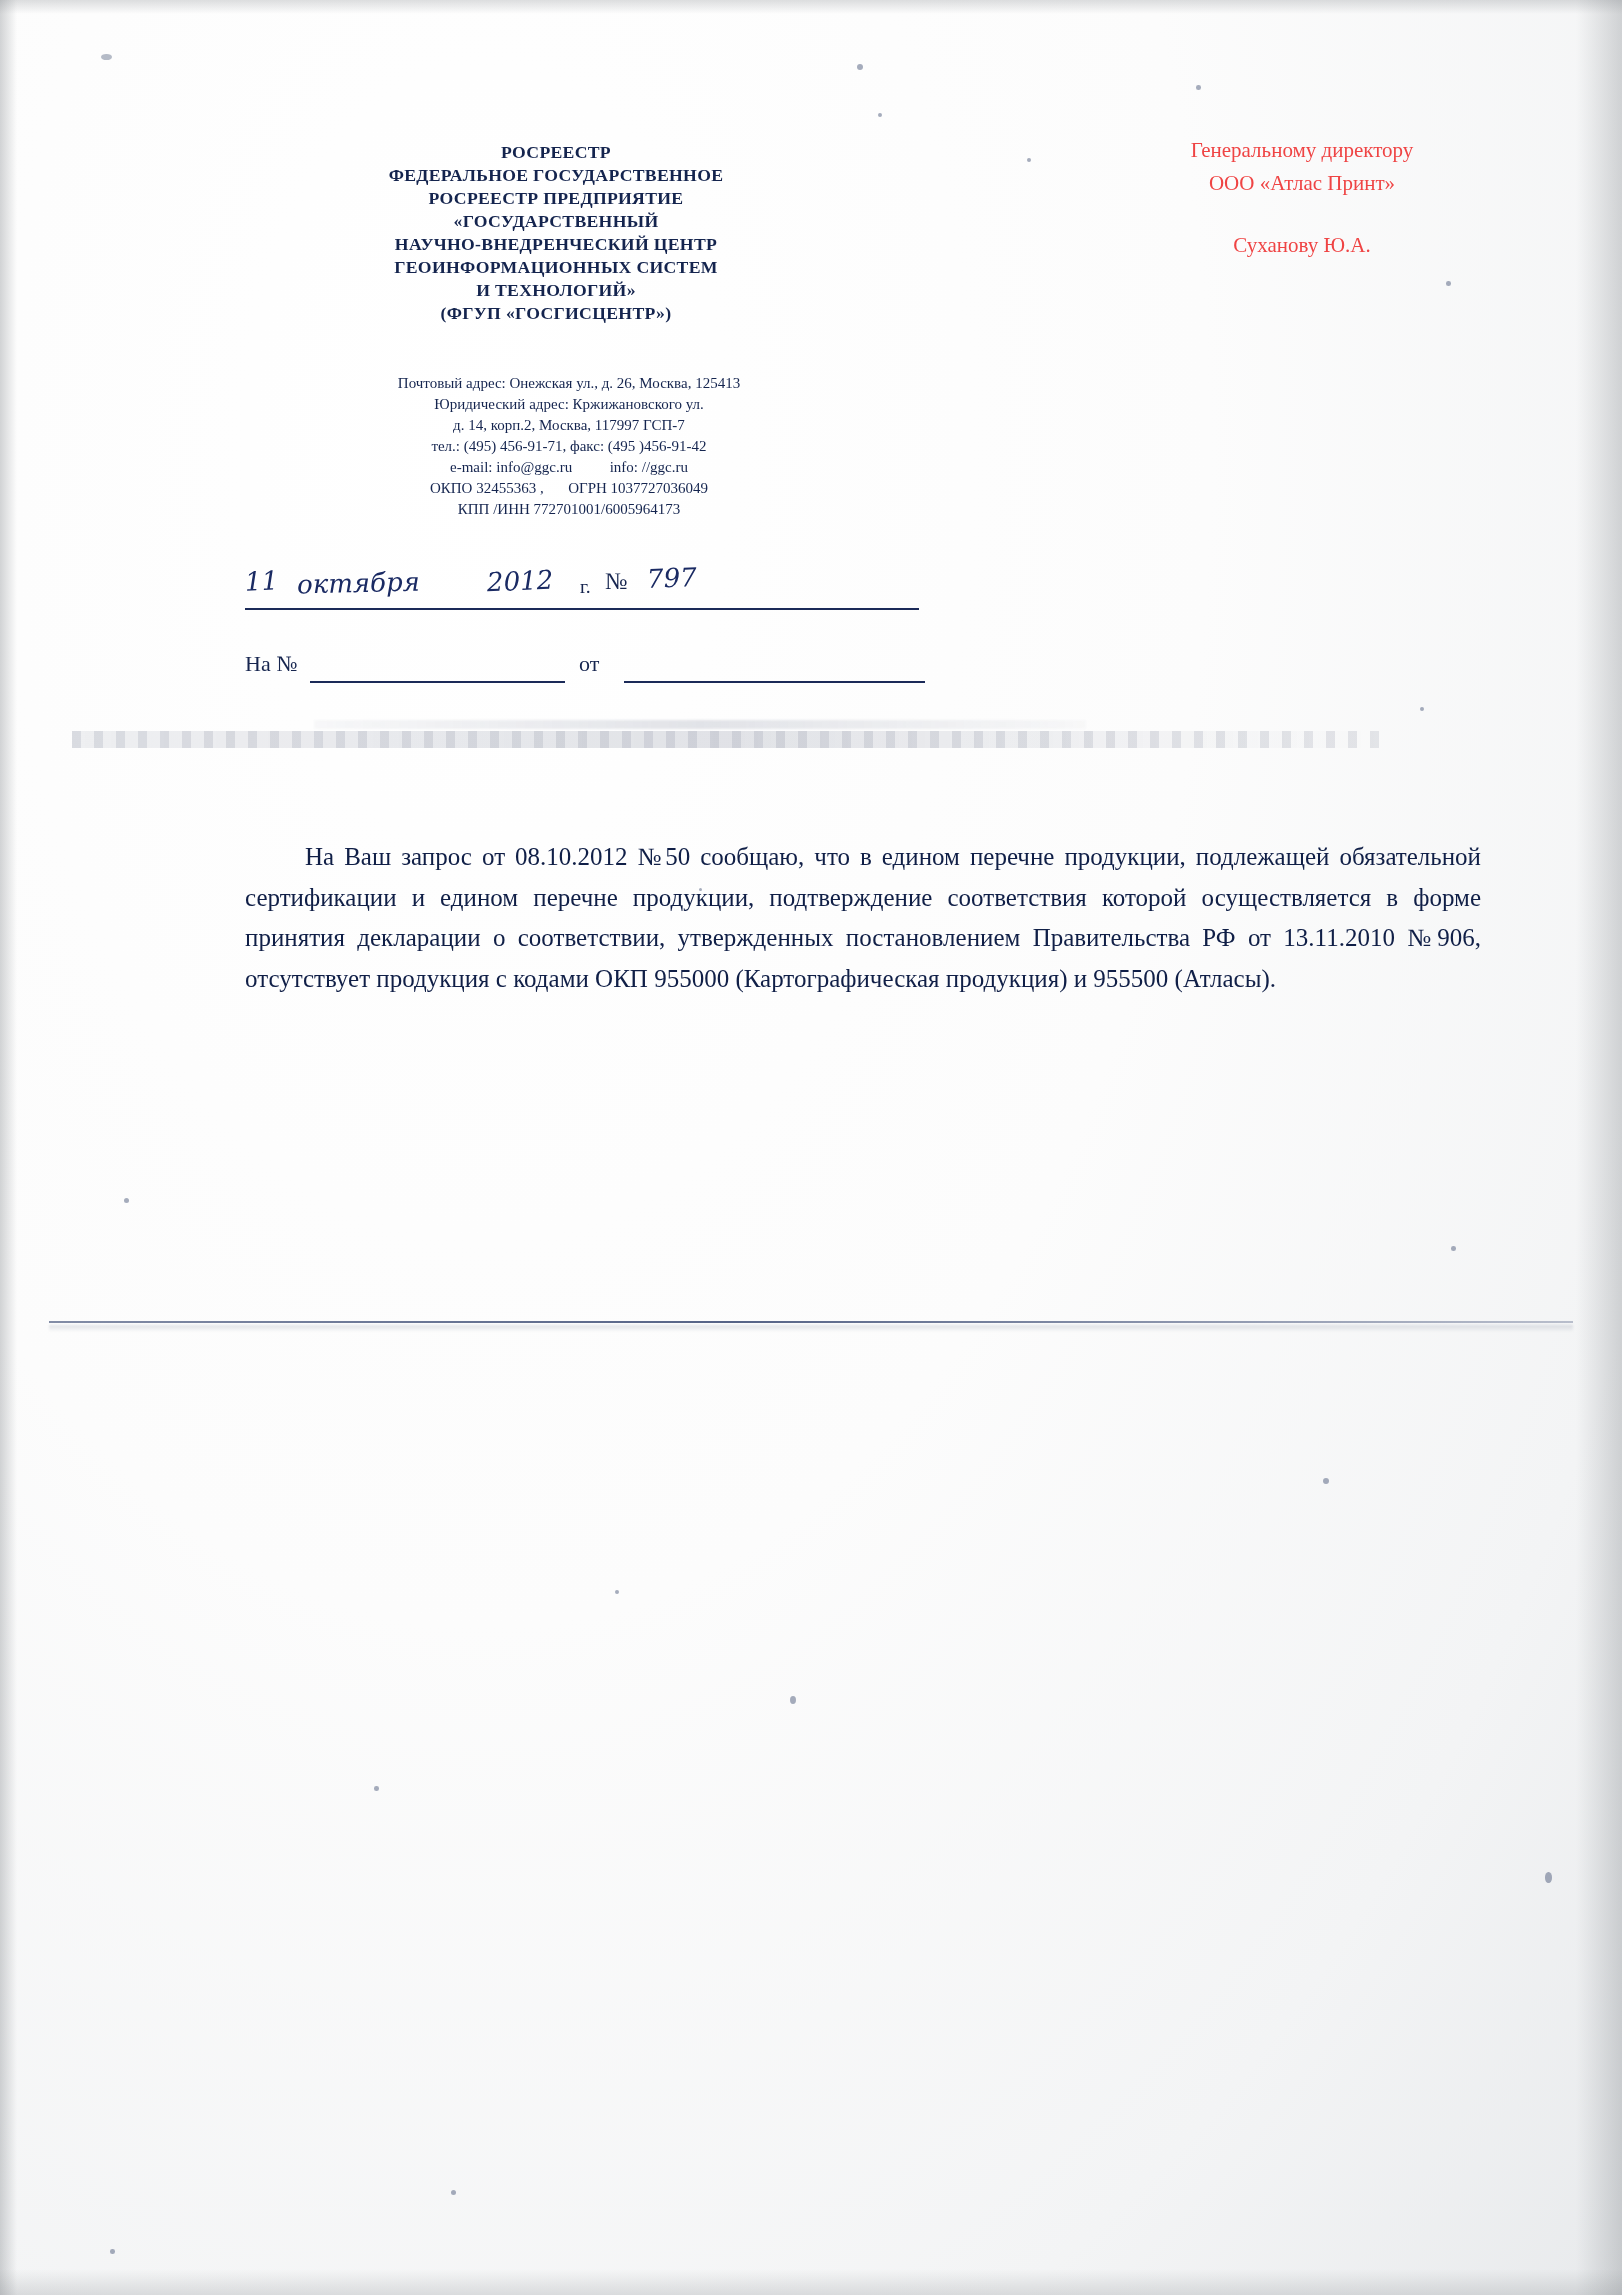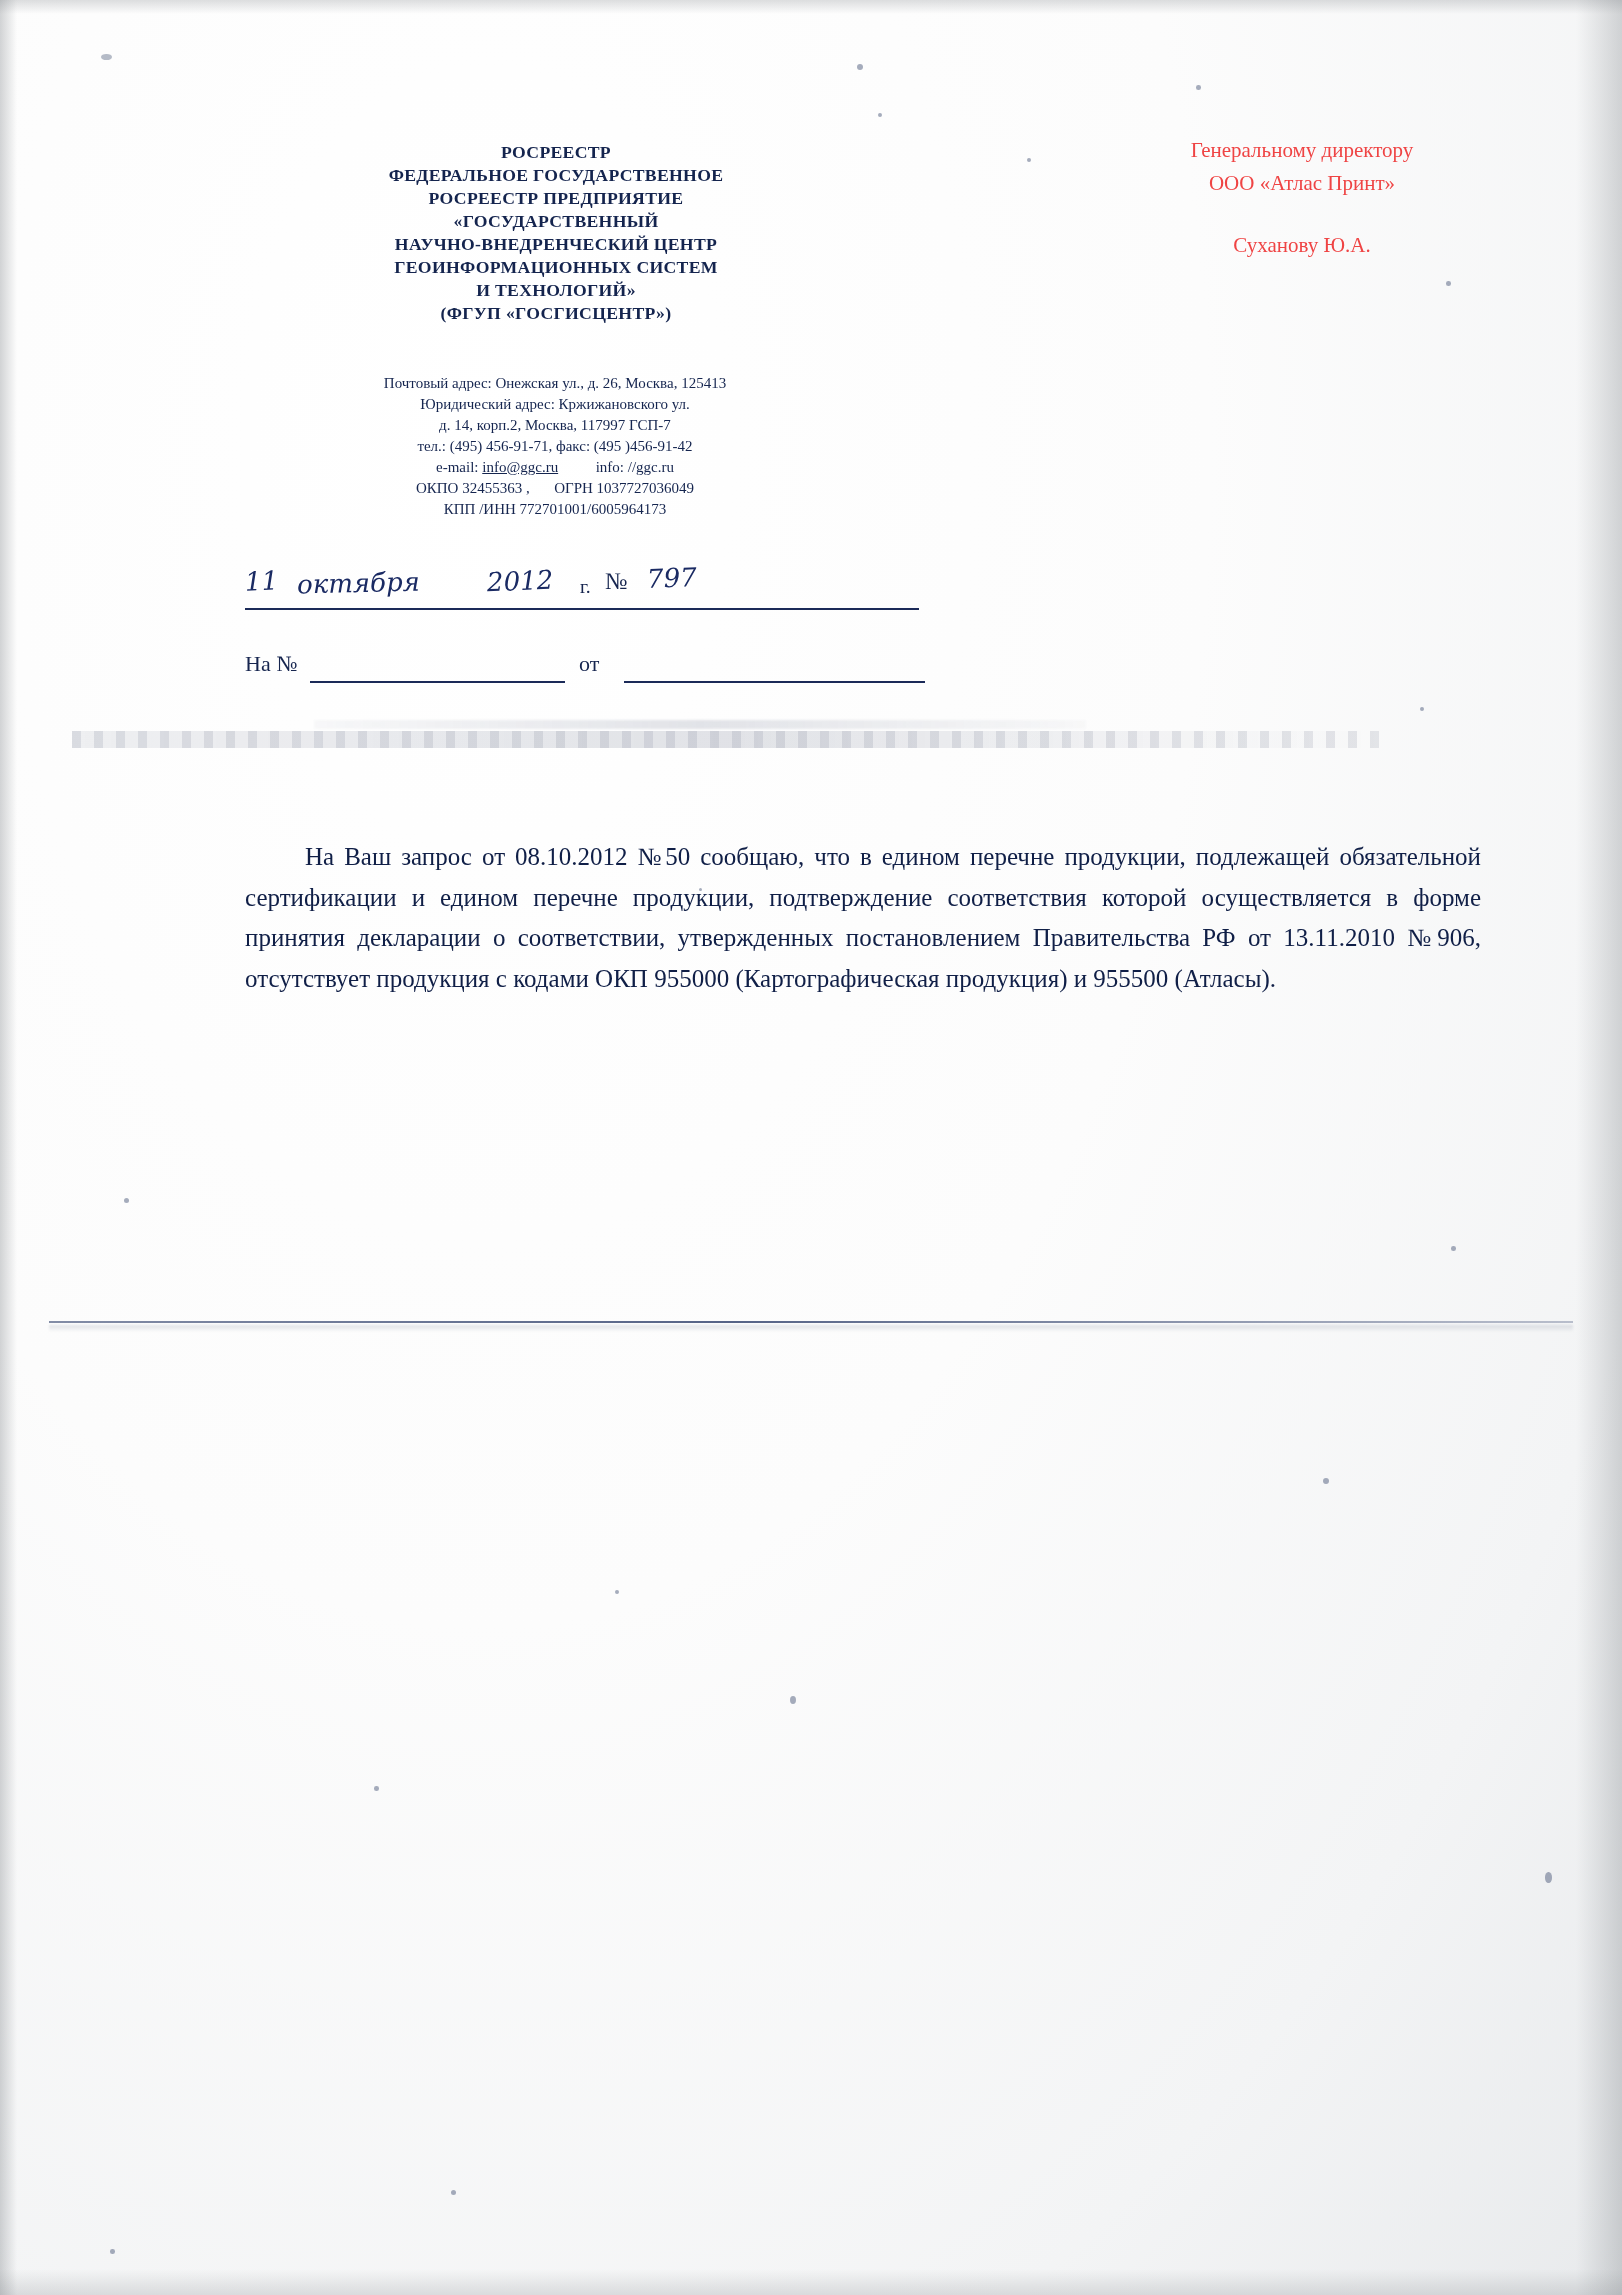--- a/index.html
+++ b/index.html
@@ -62,31 +62,30 @@
   .lh-line {
     font-family: "Liberation Serif", serif;
     font-weight: bold;
     font-size: 17.7px;
     letter-spacing: 0.3px;
     line-height: 1.30;
     white-space: nowrap;
   }
   .contacts {
     position: absolute;
-    left: 280px;
+    left: 294px;
     top: 373px;
     width: 550px;
     text-align: center;
     color: #15254f;
     font-size: 15px;
     line-height: 1.40;
   }
   .contacts div { white-space: nowrap; }
   .contacts .email-link {
-    text-decoration: underline;
   }
   .contacts .gap { display: inline-block; width: 30px; }
   .contacts .gap-sm { display: inline-block; width: 17px; }
 
   
   .addressee {
     position: absolute;
     left: 1060px;
     top: 134px;
     width: 484px;

